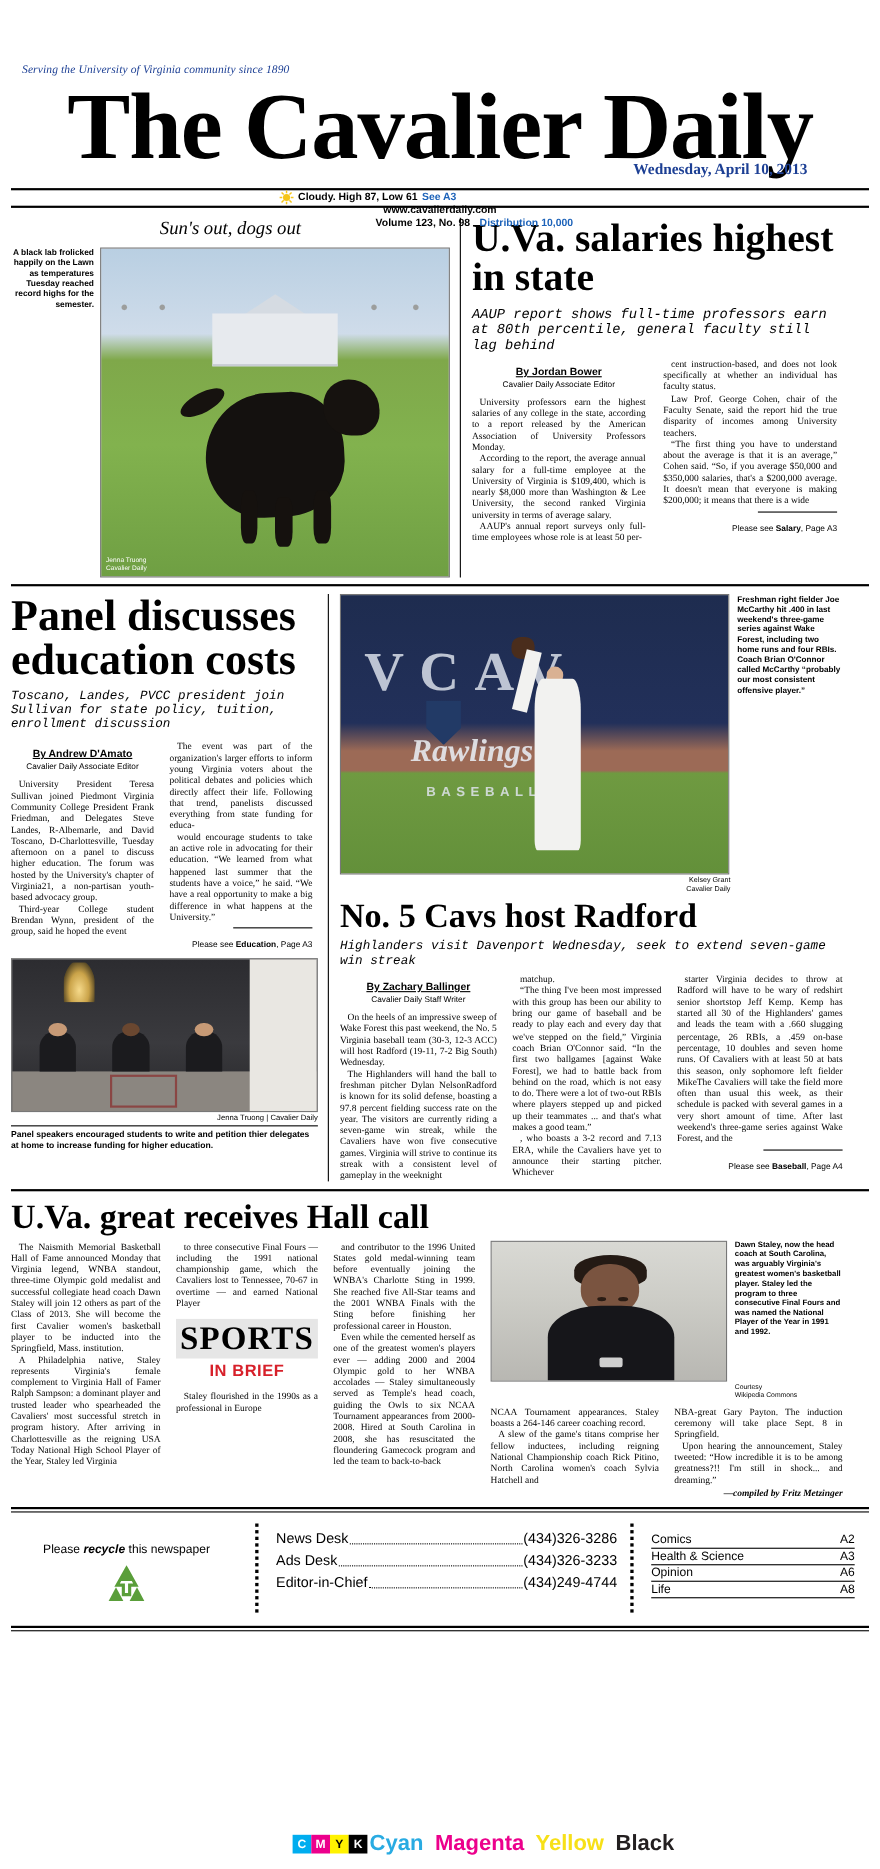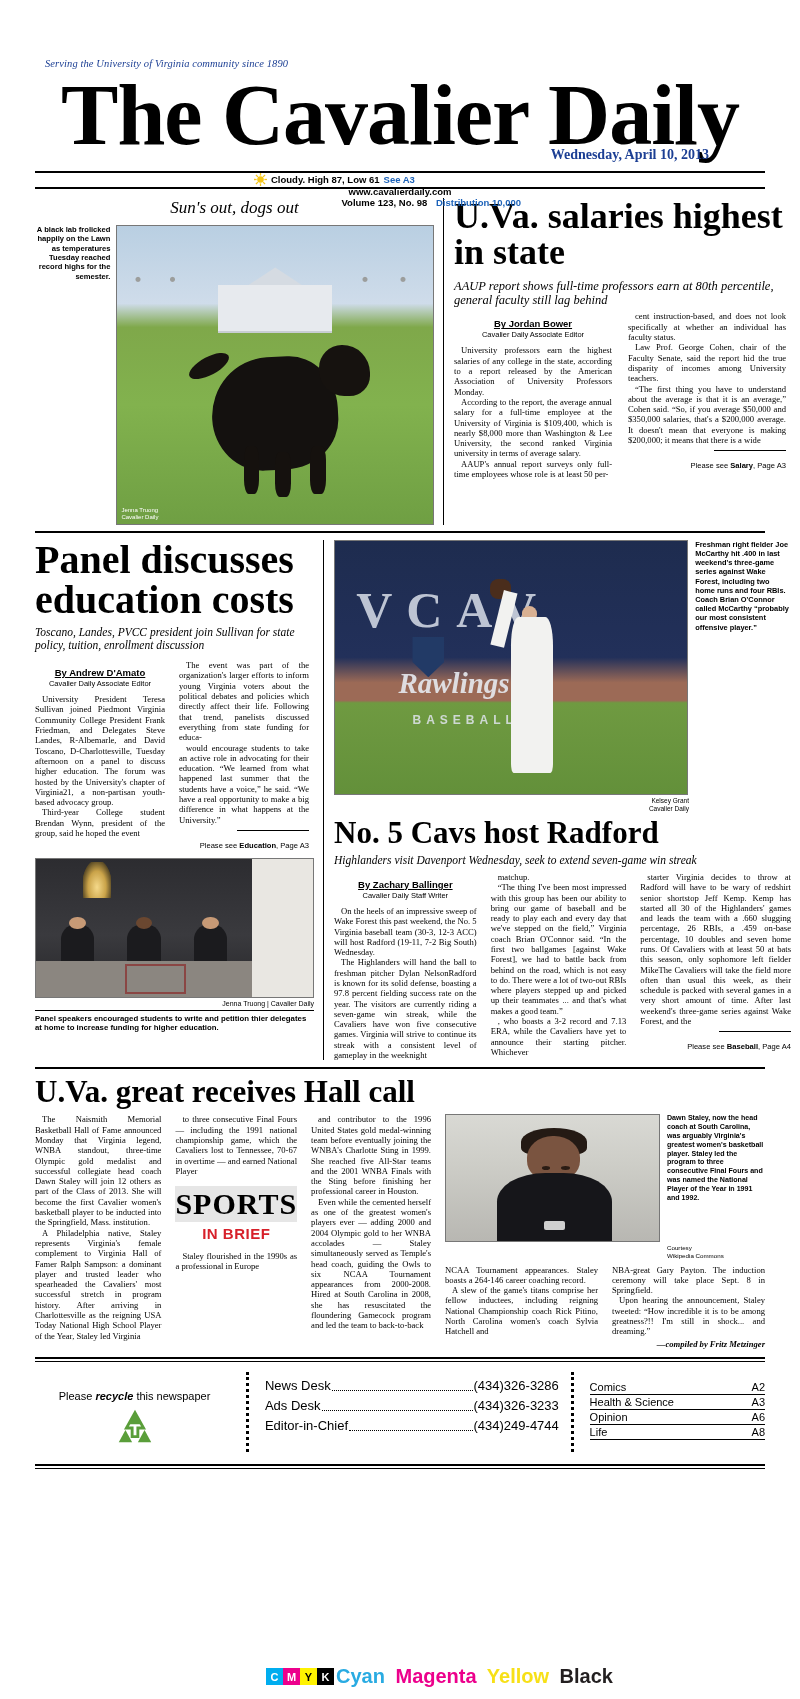--- a/index.html
+++ b/index.html
@@ -5,21 +5,21 @@
   * { box-sizing: border-box; }
   html, body { margin:0; padding:0; }
   body {
     width: 800px; height: 1699px;
     background: #ffffff;
     font-family: "Liberation Sans", sans-serif;
     color: #000;
     position: relative;
     overflow: hidden;
   }
-  .page { width: 800px; height: 1699px; position: relative; padding: 0 35px; }
+  .page { width: 800px; height: 1699px; position: relative; padding: 0 10px; }
 
   
   .tagline {
     font-family: "Liberation Serif", serif;
     font-style: italic;
     font-size: 10.5px;
     color: #1c3f94;
     padding-top: 58px;
     padding-left: 10px;
     letter-spacing: .1px;
@@ -72,21 +72,21 @@
     font-size: 17px;
     text-align: center;
   }
   h1.head {
     font-family: "Liberation Serif", serif;
     font-weight: bold;
     line-height: 1.0;
     margin: 0;
   }
   .deck {
-    font-family: Liberation Serif, serif;
+    font-family: Liberation Mono, monospace;
     font-style: italic;
     line-height: 1.15;
     margin: 5px 0 0 0;
   }
   .byline {
     text-align:center;
     font-weight: bold;
     font-size: 9.5px;
     text-decoration: underline;
     margin-top: 7px;

